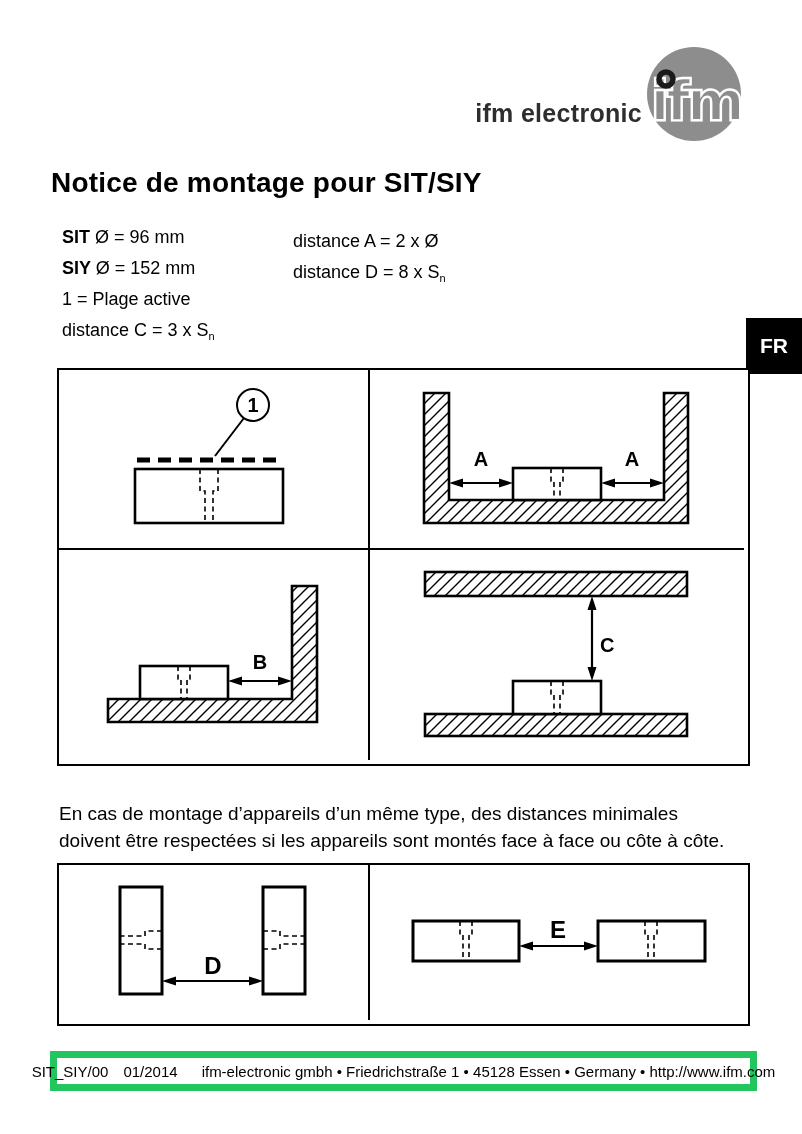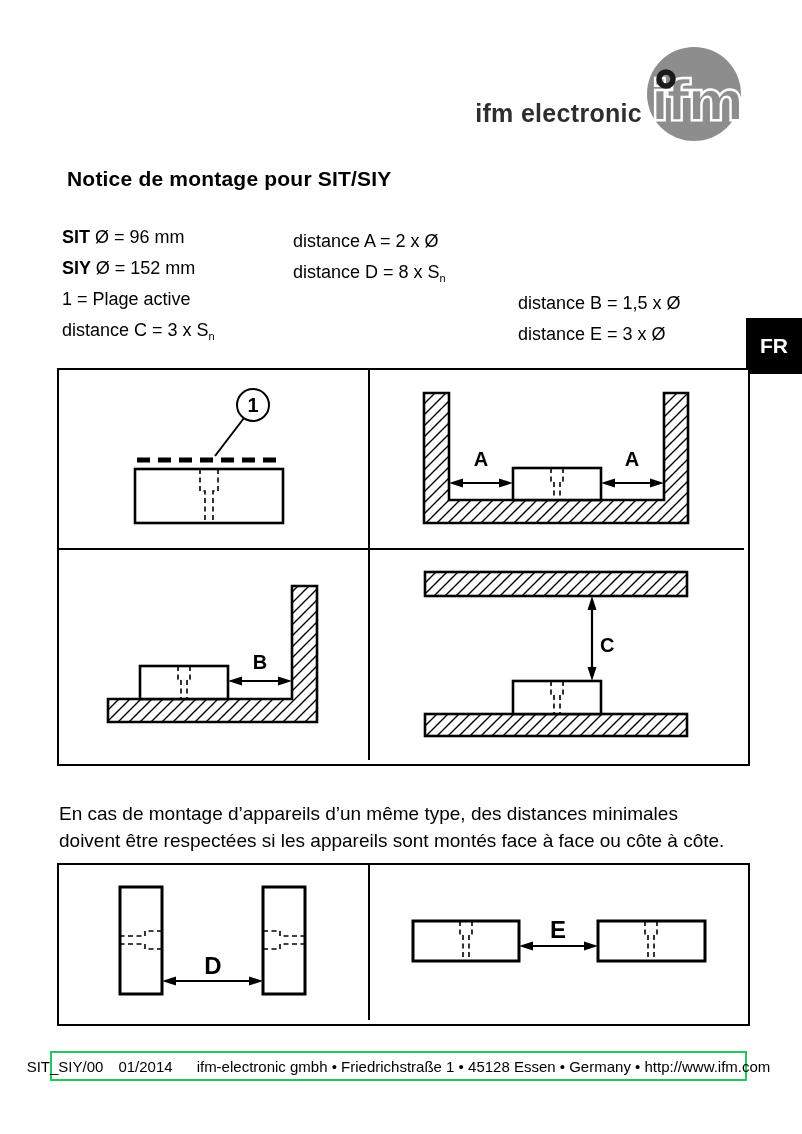--- a/index.html
+++ b/index.html
@@ -5,21 +5,21 @@
   html,body{margin:0;padding:0;background:#e8e8e8;}
   .page{position:relative;width:802px;height:1134px;background:#ffffff;margin:0 auto;
         font-family:"Liberation Sans",sans-serif;color:#000;overflow:hidden;padding-left:17px;}
 
   
   .brand-text{position:absolute;left:370px;top:99px;width:272px;text-align:right;
               font-size:25px;font-weight:bold;color:#2e2e2e;letter-spacing:.3px;}
   .logo-svg{position:absolute;left:646px;top:46px;}
 
   
-  .title{position:absolute;left:67px;top:167px;font-size:21px;font-weight:bold;letter-spacing:.2px;}
+  .title{position:absolute;left:51px;top:167px;font-size:28px;font-weight:bold;letter-spacing:.2px;}
 
   
   .spec-col{position:absolute;font-size:18px;line-height:31px;white-space:nowrap;}
   .spec-col-1{left:62px;top:222px;}
   .spec-col-2{left:293px;top:226px;}
   .spec-col-3{left:518px;top:288px;}
   .spec-line .b{font-weight:bold;}
   .spec-line .sub{font-size:11px;position:relative;bottom:-4px;}
 
   
@@ -42,21 +42,21 @@
   .outline-th{fill:#fff;stroke:#000;stroke-width:3;}
   .hatched{fill:url(#hatch);stroke:#000;stroke-width:2.6;}
   .hidden-line{fill:none;stroke:#000;stroke-width:1.6;stroke-dasharray:5 3.5;}
   .aline{stroke:#000;stroke-width:2.2;}
   .ahead{fill:#000;stroke:none;}
 
   
   .note{position:absolute;left:59px;top:800px;width:672px;font-size:19px;line-height:27px;}
 
   
-  .footer{position:absolute;left:50px;top:1051px;width:693px;height:26px;border:2px solid #22c55e;
+  .footer{position:absolute;left:50px;top:1051px;width:693px;height:26px;border:7px solid #22c55e;
           display:flex;align-items:center;justify-content:center;font-size:15px;white-space:nowrap;}
   .footer .gap1{margin-left:15px;}
   .footer .gap2{margin-left:24px;}
 </style>
 </head>
 <body>
 
 <div class="page">
 
   <svg width="0" height="0" style="position:absolute" aria-hidden="true">
@@ -78,24 +78,20 @@
 
   <div class="spec-col spec-col-1">
       <div class="spec-line"><span class="b">SIT </span><span>Ø = 96 mm</span></div>
       <div class="spec-line"><span class="b">SIY </span><span>Ø = 152 mm</span></div>
       <div class="spec-line"><span>1 = Plage active</span></div>
       <div class="spec-line"><span>distance C = 3 x S</span><span class="sub">n</span></div>
     </div>
   <div class="spec-col spec-col-2">
       <div class="spec-line"><span>distance A = 2 x Ø</span></div>
       <div class="spec-line"><span>distance D = 8 x S</span><span class="sub">n</span></div>
-    </div>
-  <div class="spec-col spec-col-3">
-      <div class="spec-line"><span>distance B = 1,5 x Ø</span></div>
-      <div class="spec-line"><span>distance E = 3 x Ø</span></div>
     </div>
 
   <div class="lang-tab">FR</div>
 
   <div class="dtable dtable1">
     <div class="dgrid dgrid1">
 
       <div class="dcell bR bB">
         <svg width="309" height="178" viewBox="0 0 309 178">
           <line x1="78" y1="90" x2="224" y2="90" stroke="#000" stroke-width="5" stroke-dasharray="13 8"></line>

